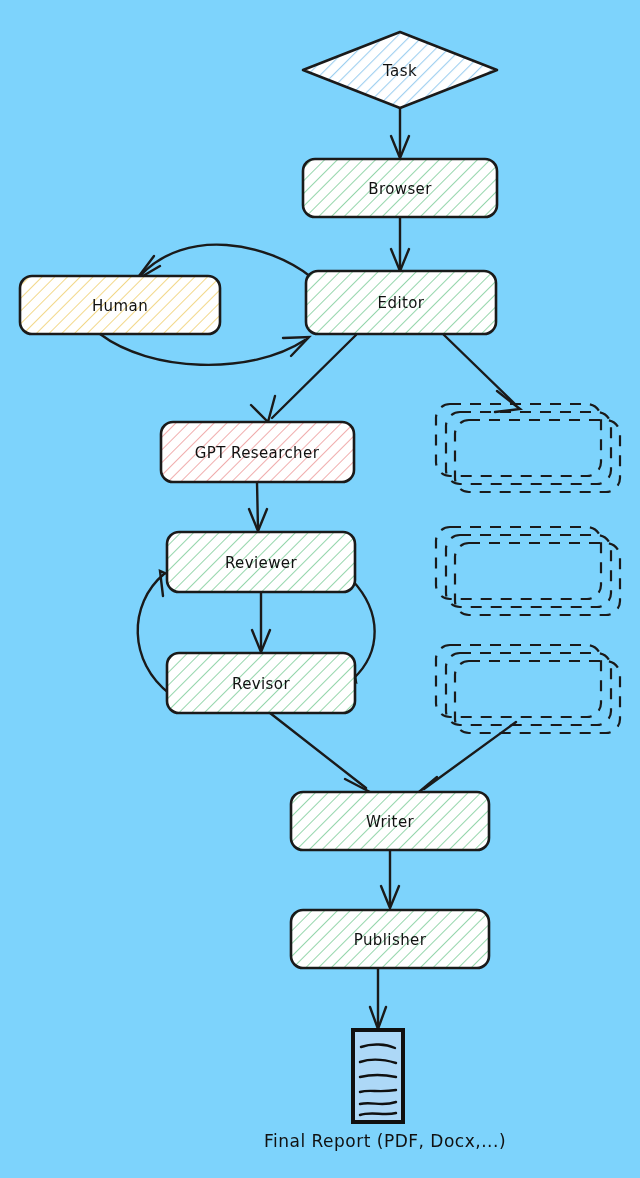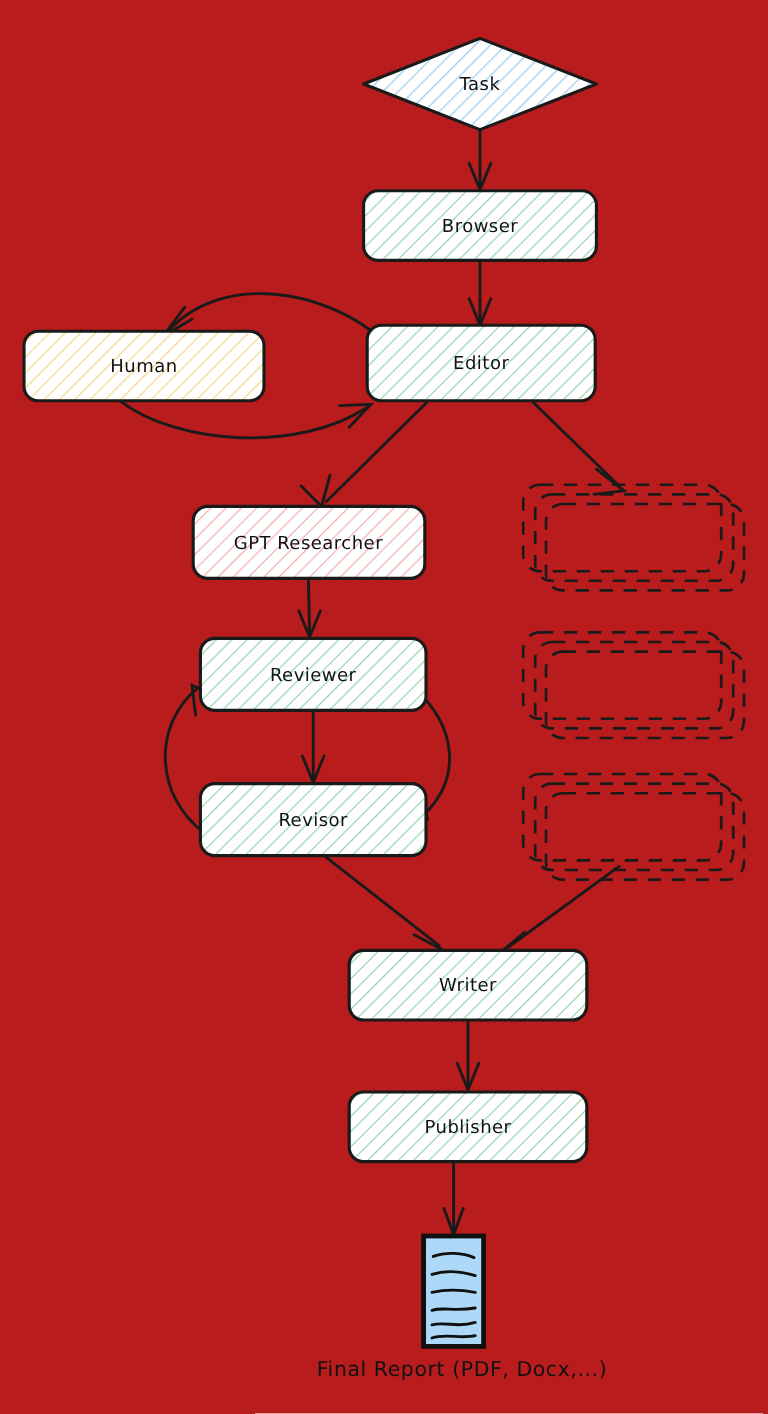--- a/index.html
+++ b/index.html
@@ -1,21 +1,21 @@
 <!DOCTYPE html>
 <html><head>
 <meta charset="utf-8">
 <style>
   html,body{margin:0;padding:0;background:#ffffff;}
   body{
     width:640px;height:1178px;
     font-family:"DejaVu Sans", sans-serif;
     overflow:hidden;
   }
-  #stage{position:relative;width:640px;height:1178px;background:#b91c1c;}
+  #stage{position:relative;width:640px;height:1178px;background:#7dd3fc;}
   svg#flow{position:absolute;left:0;top:0;width:640px;height:1178px;}
   .nodelabel{
     font-family:"DejaVu Sans", sans-serif;
     font-size:15px;
     fill:#111111;
     text-anchor:middle;
     dominant-baseline:middle;
     letter-spacing:0.4px;
   }
   .caption{

